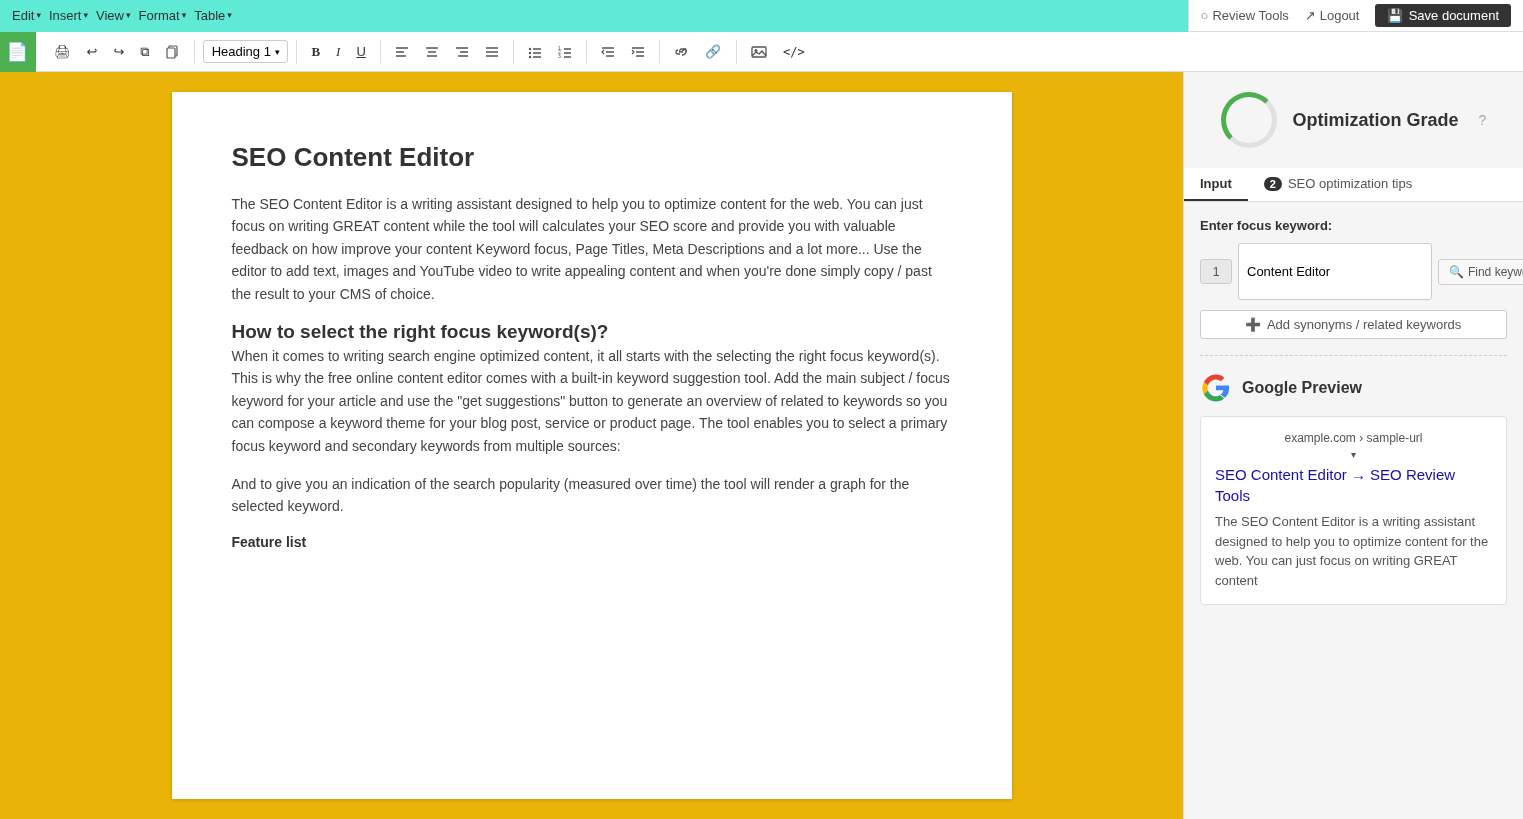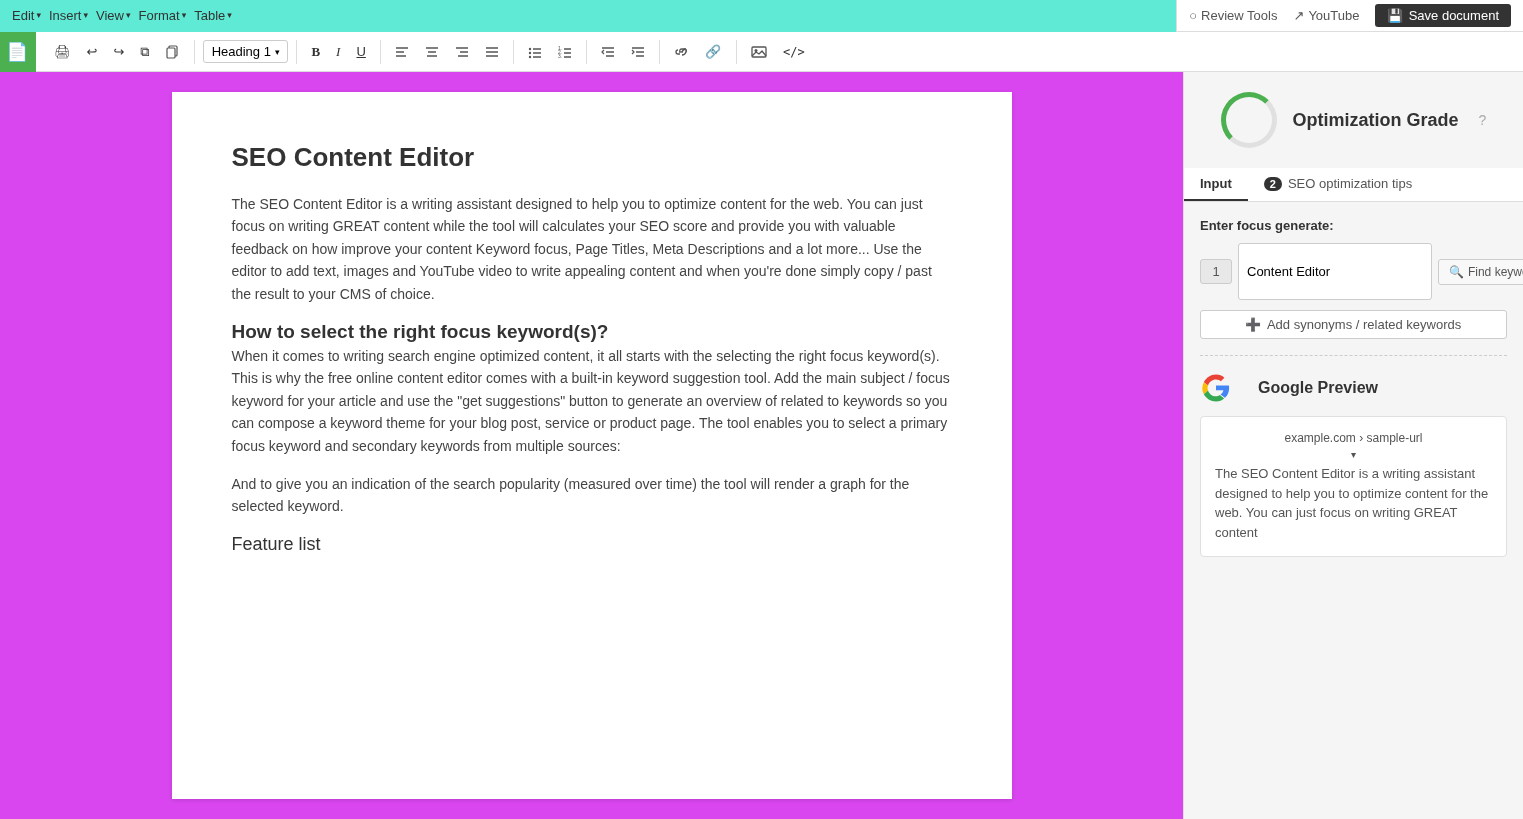--- a/index.html
+++ b/index.html
@@ -63,21 +63,21 @@
     #main {
       display: flex;
       flex: 1;
       overflow: hidden;
     }
 
     
     #editor-area {
       flex: 1;
       overflow-y: auto;
-      background: #d946ef;
+      background: #eab308;
       padding: 20px;
       display: flex;
       justify-content: center;
     }
     #editor-area::-webkit-scrollbar { width: 12px; }
     #editor-area::-webkit-scrollbar-track { background: #d0d0d0; }
     #editor-area::-webkit-scrollbar-thumb { background: #aaa; border-radius: 6px; }
 
     #document {
       background: #fff;
@@ -110,22 +110,22 @@
       margin-left: 30px;
       margin-bottom: 16px;
     }
     #document ul li {
       font-size: 14px;
       color: #444;
       line-height: 1.8;
       list-style: disc;
     }
     #document h3 {
-      font-size: 18px;
-      font-weight: 400;
+      font-size: 14px;
+      font-weight: 700;
       color: #333;
       margin-bottom: 10px;
     }
 
     
     #right-panel {
       width: 340px;
       background: #f5f5f5;
       border-left: 1px solid #ddd;
       display: flex;
@@ -294,21 +294,21 @@
     .divider {
       border: none;
       border-top: 1px dashed #ccc;
       margin: 8px 0 16px;
     }
 
     
     .google-preview-header {
       display: flex;
       align-items: center;
-      gap: 26px;
+      gap: 10px;
       margin-bottom: 12px;
     }
     .google-g {
       width: 32px;
       height: 32px;
       font-size: 22px;
       font-weight: 700;
       display: flex; align-items: center; justify-content: center;
     }
     .google-preview-title {
@@ -368,21 +368,21 @@
       <span class="arrow">▾</span>
     </div>
   </div>
   <div id="top-right-nav" style="display:flex; align-items:center; gap:16px; padding:0 12px; height:32px; border-left:1px solid #ddd;">
     <div class="nav-link">
       <span>○</span>
       <span>Review Tools</span>
     </div>
     <div class="nav-link">
       <span>↗</span>
-      <span>YouTube</span>
+      <span>Logout</span>
     </div>
     <button class="save-btn">
       <span>💾</span>
       <span>Save document</span>
     </button>
   </div>
 </div>
 
 <div id="toolbar">
 
@@ -540,21 +540,21 @@
       <div class="panel-tab active">
         <span>Input</span>
       </div>
       <div class="panel-tab">
         <span class="tab-badge">2</span>
         <span>SEO optimization tips</span>
       </div>
     </div>
 
     <div id="panel-content">
-      <div class="panel-label">Enter focus generate:</div>
+      <div class="panel-label">Enter focus keyword:</div>
 
       <div class="keyword-row">
         <div class="keyword-num">1</div>
         <input class="keyword-input" type="text" value="Content Editor" style="">
         <button class="find-btn">
           <span>🔍</span>
           <span>Find keywords</span>
         </button>
       </div>
 
@@ -575,17 +575,18 @@
           </svg>
         </div>
         <span class="google-preview-title">Google Preview</span>
       </div>
 
       <div class="google-preview-box">
         <div class="gp-url">
           <span>example.com › sample-url</span>
           <span style="font-size:10px;">▾</span>
         </div>
+        <a class="gp-link" href="#">SEO Content Editor → SEO Review Tools</a>
         <div class="gp-desc">The SEO Content Editor is a writing assistant designed to help you to optimize content for the web. You can just focus on writing GREAT content</div>
       </div>
     </div>
   </div>
 </div>
 
 </body></html>

